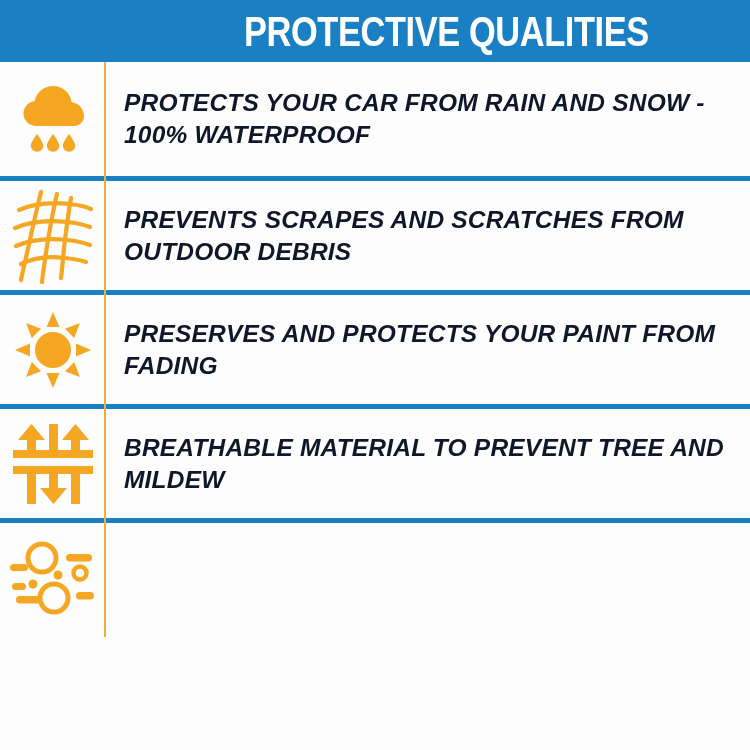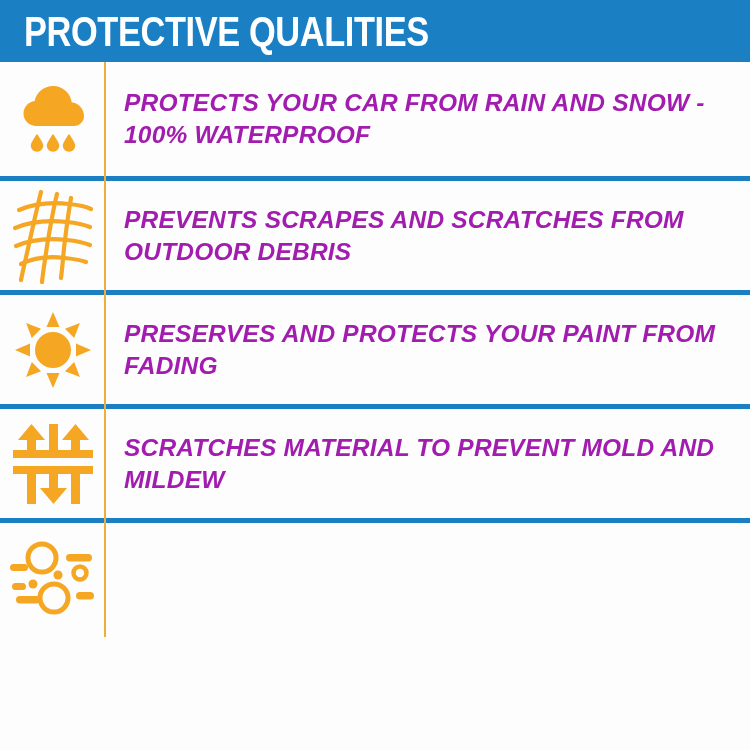--- a/index.html
+++ b/index.html
@@ -20,20 +20,21 @@
   }
 
   
   .header {
     height: 62px;
     background: #1b7fc3;
     display: flex;
     align-items: center;
     padding: 0 0 0 24px;
     box-sizing: border-box;
+    justify-content: flex-end;
   }
   .header-title {
     color: #ffffff;
     font-family: "Liberation Sans", sans-serif;
     font-size: 43px;
     font-weight: bold;
     letter-spacing: -0.5px;
     line-height: 1;
     transform: scaleX(0.80);
     transform-origin: left center;
@@ -82,21 +83,21 @@
     flex: 1;
     padding: 0 14px 0 18px;
     box-sizing: border-box;
   }
   .feature-text {
     font-family: "Liberation Sans", sans-serif;
     font-style: italic;
     font-weight: bold;
     font-size: 24.5px;
     line-height: 1.30;
-    color: #a21caf;
+    color: #0f172a;
     letter-spacing: 0.2px;
     margin: 0;
   }
 
   svg { display: block; }
 </style>
 </head>
 <body>
 
 <div class="infographic">
@@ -184,21 +185,21 @@
               <rect x="0" y="28" width="80" height="8"></rect>
               <rect x="0" y="44" width="80" height="8"></rect>
             </g>
             <g fill="#fdfdfd">
               <rect x="0" y="36" width="80" height="8"></rect>
             </g>
           </svg>
         </span>
       </div>
       <div class="text-cell">
-        <p class="feature-text">SCRATCHES MATERIAL TO PREVENT MOLD AND MILDEW</p>
+        <p class="feature-text">BREATHABLE MATERIAL TO PREVENT TREE AND MILDEW</p>
       </div>
     </div>
 
     <div class="row">
       <div class="icon-cell">
         <span>
           <svg width="86" height="80" viewBox="0 0 86 80">
             <g fill="#f5a623">
               <circle cx="32" cy="20" r="14" fill="none" stroke="#f5a623" stroke-width="5"></circle>
               <circle cx="44" cy="60" r="14" fill="none" stroke="#f5a623" stroke-width="5"></circle>

